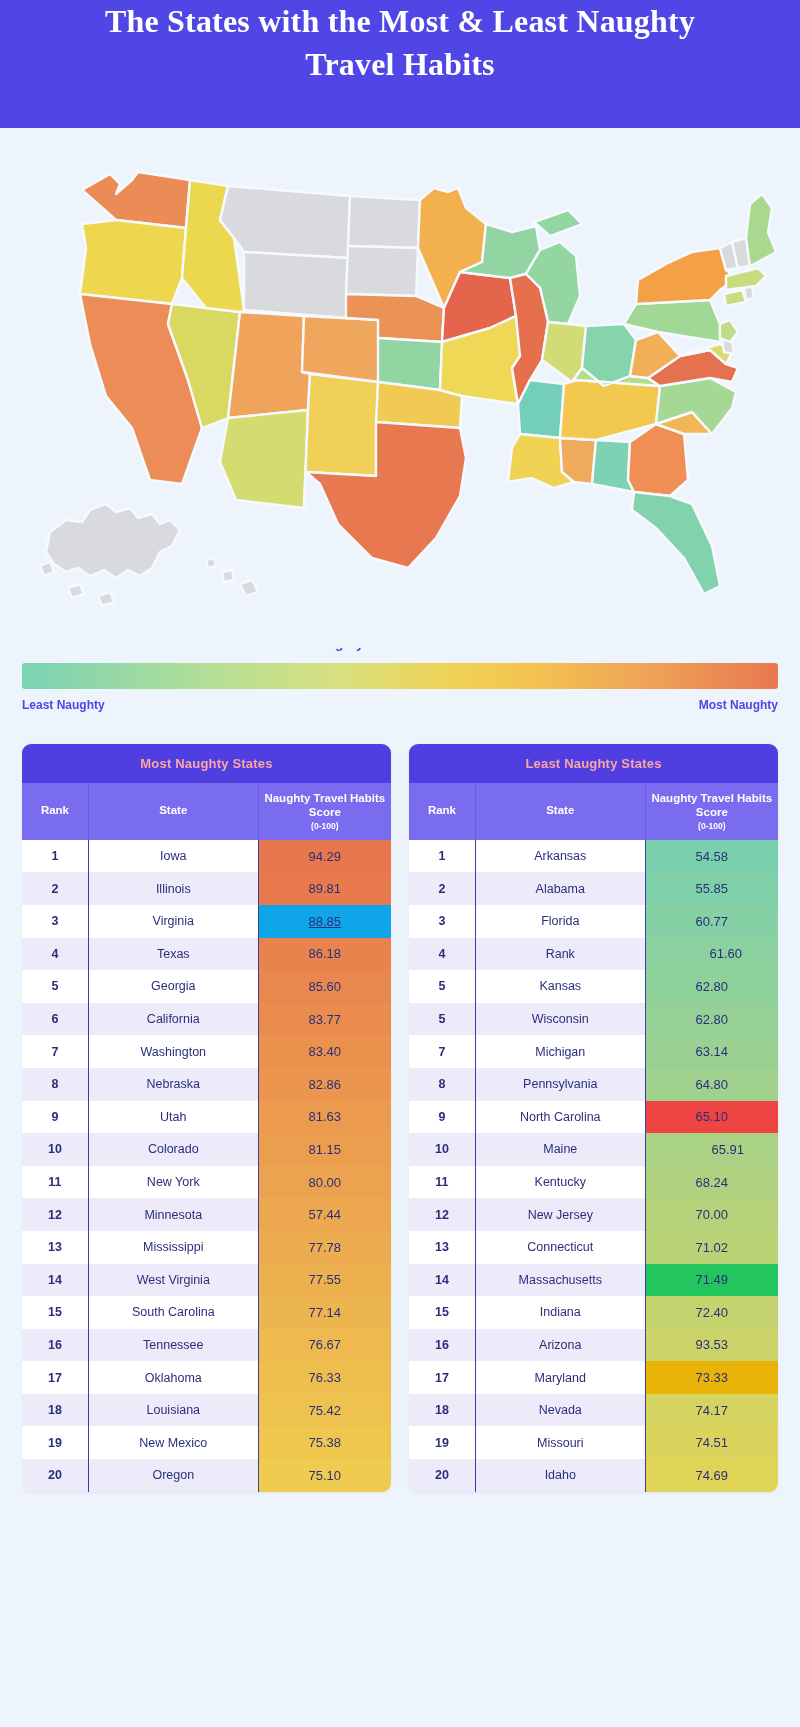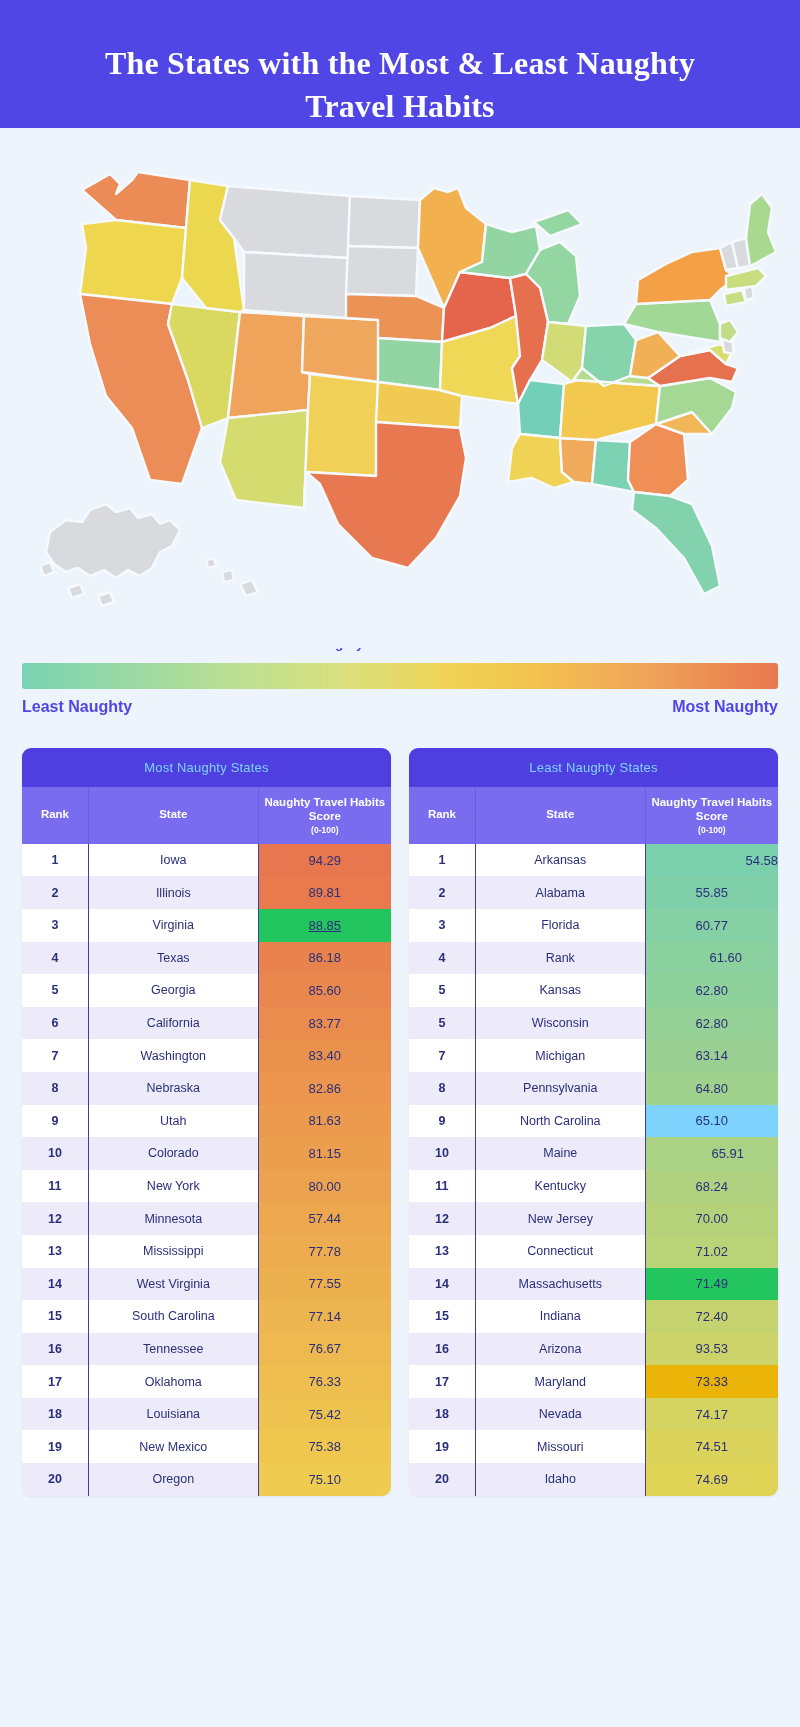--- a/index.html
+++ b/index.html
@@ -11,21 +11,21 @@
     height: 1727px;
     position: relative;
     overflow: hidden;
   }
 
   
   #header {
     background: #4f46e5;
     height: 128px;
     display: flex;
-    align-items: flex-end;
+    align-items: flex-start;
     justify-content: center;
     padding: 0 60px;
   }
   #header h1 {
     font-family: "Liberation Serif", serif;
     color: #ffffff;
     font-size: 32px;
     font-weight: bold;
     text-align: center;
     line-height: 1.35;
@@ -63,42 +63,42 @@
       #f0d254 57%,
       #f3c24f 68%,
       #efa558 82%,
       #e8784f 100%);
   }
   #legend-labels {
     display: flex;
     justify-content: space-between;
     margin-top: 9px;
     color: #4f46e5;
-    font-size: 16px;
+    font-size: 12px;
     font-weight: bold;
   }
 
   
   #tables {
     display: flex;
     gap: 18px;
     padding: 32px 22px 0 22px;
   }
   .table-card {
     flex: 1 1 0;
     border-radius: 9px;
     overflow: hidden;
     box-shadow: 0 1px 2px rgba(80,90,140,.10);
     background: #ffffff;
   }
   .table-title {
     background: #4f3fe0;
-    color: #7dd3fc;
+    color: #fca5a5;
     font-size: 13px;
-    font-weight: normal;
+    font-weight: bold;
     text-align: center;
     padding: 12px 4px;
     letter-spacing: .2px;
   }
   table { width: 100%; border-collapse: collapse; table-layout: fixed; }
   thead th {
     background: #7a6cee;
     color: #ffffff;
     font-size: 11.5px;
     font-weight: bold;
@@ -236,21 +236,21 @@
             <td class="score" style="background: rgb(232, 118, 78);">94.29</td>
           </tr>
           <tr class="odd">
             <td class="rank">2</td>
             <td class="state">Illinois</td>
             <td class="score" style="background: rgb(232, 122, 78);">89.81</td>
           </tr>
           <tr class="even">
             <td class="rank">3</td>
             <td class="state">Virginia</td>
-            <td class="score" style="background: #22c55e; text-decoration: underline;">88.85</td>
+            <td class="score" style="background: #0ea5e9; text-decoration: underline;">88.85</td>
           </tr>
           <tr class="odd">
             <td class="rank">4</td>
             <td class="state">Texas</td>
             <td class="score" style="background: rgb(233, 131, 78);">86.18</td>
           </tr>
           <tr class="even">
             <td class="rank">5</td>
             <td class="state">Georgia</td>
             <td class="score" style="background: rgb(233, 136, 78);">85.60</td>
@@ -344,21 +344,21 @@
           <th class="col-score">
             <span>Naughty Travel Habits Score</span>
             <span class="sub">(0-100)</span>
           </th>
         </tr>
       </thead>
       <tbody id="body-least">
           <tr class="even">
             <td class="rank">1</td>
             <td class="state">Arkansas</td>
-            <td class="score" style="background: rgb(122, 208, 173); text-align: right;">54.58</td>
+            <td class="score" style="background: rgb(122, 208, 173);">54.58</td>
           </tr>
           <tr class="odd">
             <td class="rank">2</td>
             <td class="state">Alabama</td>
             <td class="score" style="background: rgb(127, 208, 168);">55.85</td>
           </tr>
           <tr class="even">
             <td class="rank">3</td>
             <td class="state">Florida</td>
             <td class="score" style="background: rgb(133, 208, 164);">60.77</td>
@@ -384,21 +384,21 @@
             <td class="score" style="background: rgb(154, 209, 146);">63.14</td>
           </tr>
           <tr class="odd">
             <td class="rank">8</td>
             <td class="state">Pennsylvania</td>
             <td class="score" style="background: rgb(160, 209, 141);">64.80</td>
           </tr>
           <tr class="even">
             <td class="rank">9</td>
             <td class="state">North Carolina</td>
-            <td class="score" style="background: #7dd3fc;">65.10</td>
+            <td class="score" style="background: #ef4444;">65.10</td>
           </tr>
           <tr class="odd">
             <td class="rank">10</td>
             <td class="state">Maine</td>
             <td class="score" style="background: rgb(170, 210, 132); padding-left: 32px;">65.91</td>
           </tr>
           <tr class="even">
             <td class="rank">11</td>
             <td class="state">Kentucky</td>
             <td class="score" style="background: rgb(176, 210, 128);">68.24</td>

